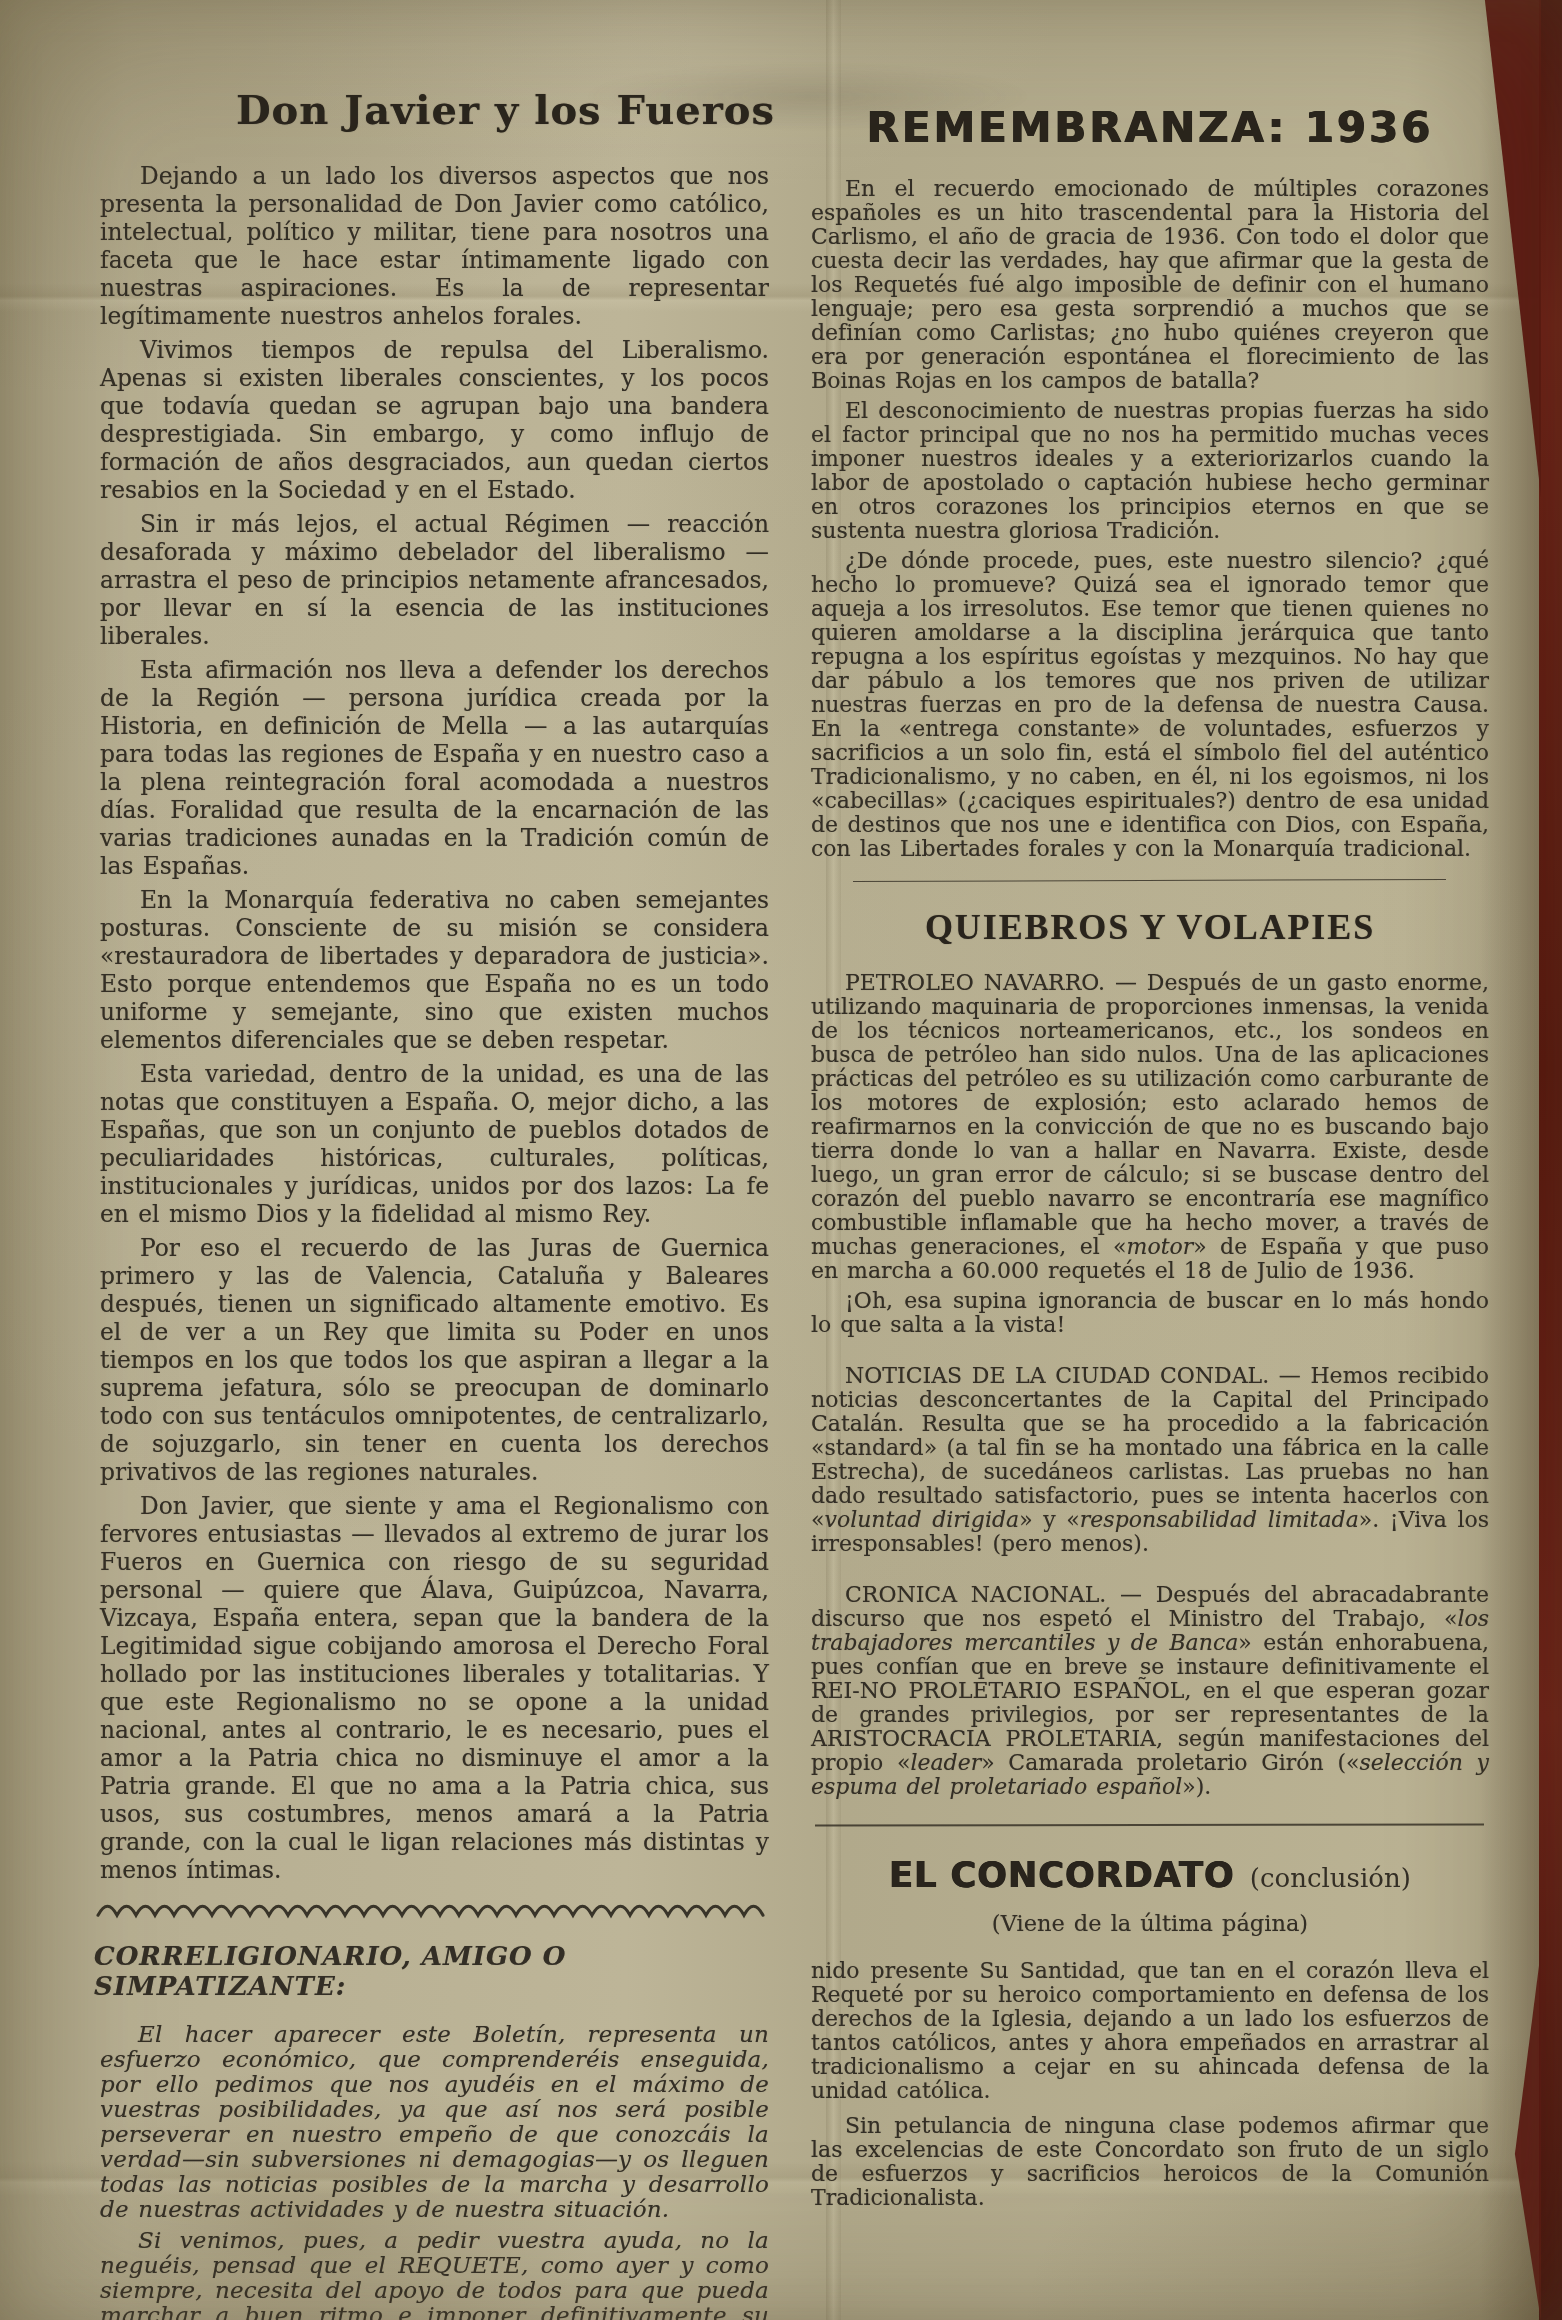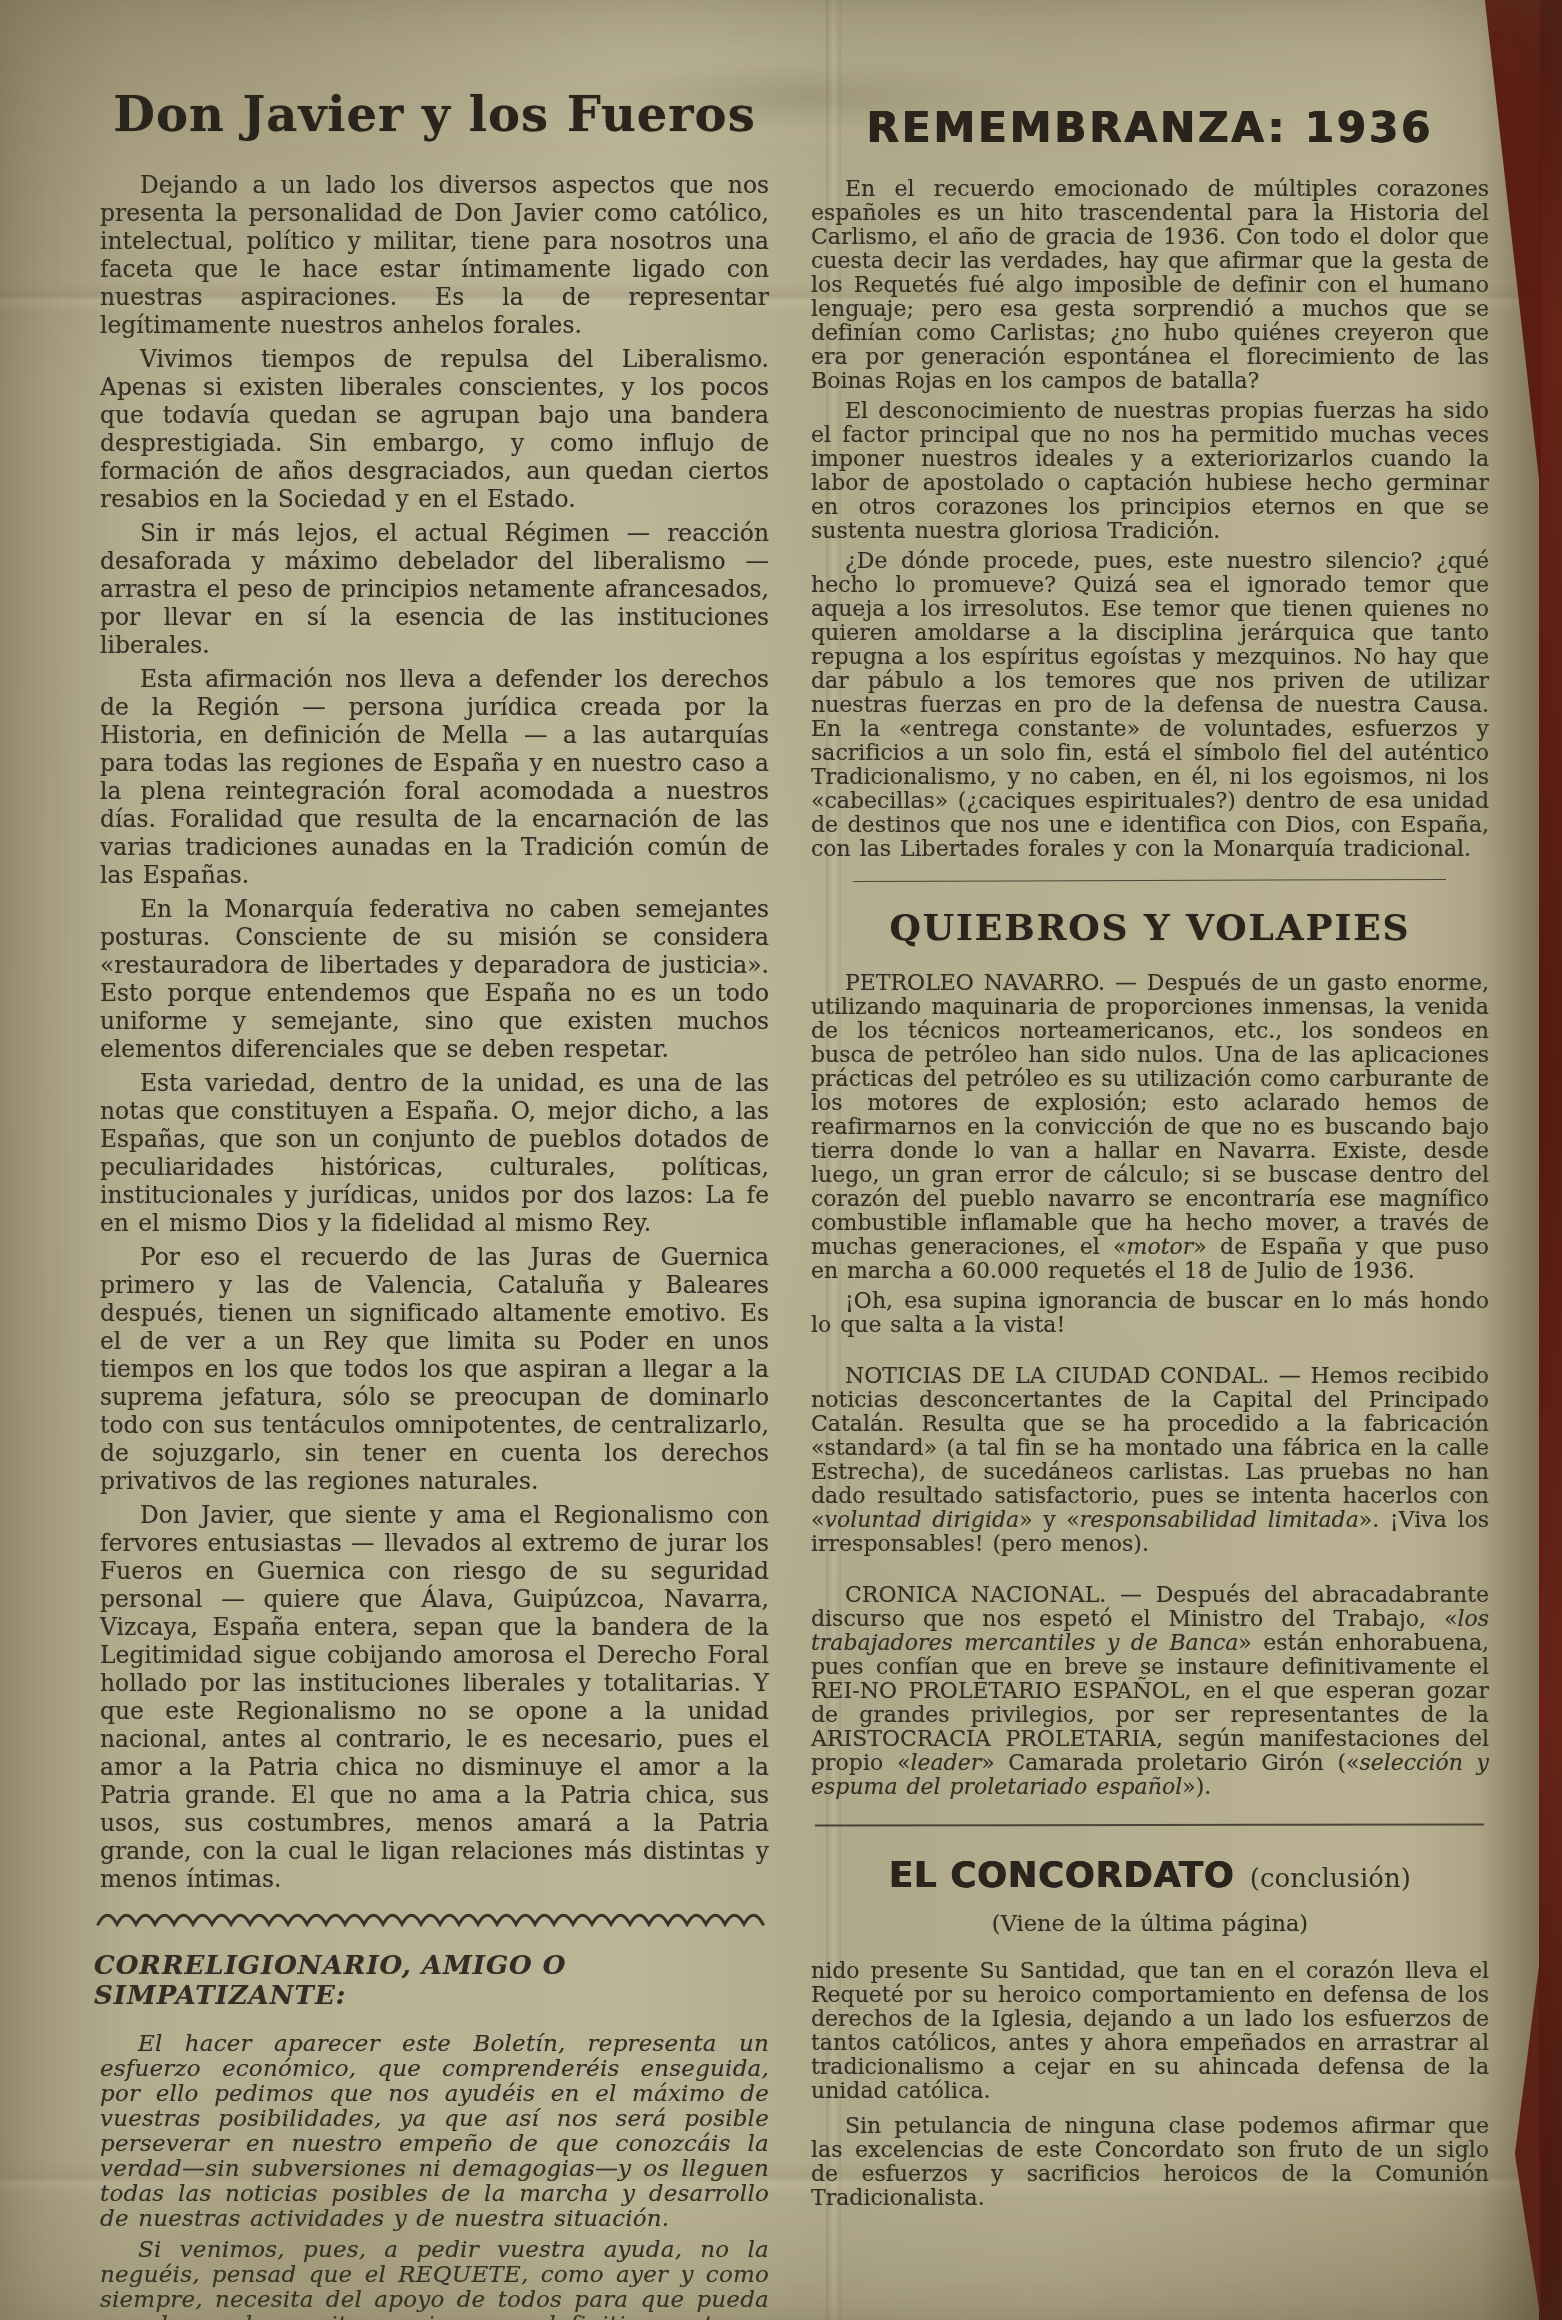--- a/index.html
+++ b/index.html
@@ -50,27 +50,27 @@
 
   #left-article p { font-size:23.4px; line-height:28px; text-indent:40px; }
   #appeal-body p  { font-style:italic; font-size:23px; line-height:25px; text-indent:38px; letter-spacing:0.2px; }
   #remembranza-body p, #quiebros-body body p { }
   #remembranza-body p, #quiebros-body p, #concordato-body p
     { font-size:22px; line-height:24px; text-indent:34px; }
   #quiebros-body p:nth-child(3), #quiebros-body p:nth-child(4) { margin-top:27px; }
   #concordato-body p:first-child { text-indent:0; }
   #concordato-body p:nth-child(2) { margin-top:10.5px; }
 
-  .left-title { font-size:48px; font-weight:bold; text-align:center; letter-spacing:1px;
+  .left-title { font-size:40px; font-weight:bold; text-align:right; letter-spacing:1px;
     margin:0 0 29px 0; color:#29241c; text-shadow:0 0 1px rgba(41,36,28,.5); }
   .fat-title { font-family:"DejaVu Sans","Liberation Sans",sans-serif; font-weight:bold; color:#29241c;
     text-shadow:0.6px 0 0 currentColor, -0.6px 0 0 currentColor; }
   .remembranza-title { font-size:42px; letter-spacing:2.9px; text-align:center; margin:0 0 25px 0; }
   .quiebros-title { font-size:36px; font-weight:bold; text-align:center; letter-spacing:1.9px;
-    margin:25px 0 23px 0; color:#29241c; text-shadow:0 0 1px rgba(41,36,28,.5); }
+    margin:25px 0 23px 0; color:#29241c; text-shadow:0 0 1px rgba(41,36,28,.5);font-family:Liberation Serif, serif; }
   .concordato-head { text-align:center; margin:29px 0 15.3px 0; }
   .concordato-title { font-size:35px; letter-spacing:1px; }
   .concordato-suffix { font-family:"DejaVu Serif","Liberation Serif",serif; font-weight:normal;
     font-size:26px; margin-left:10px; text-shadow:none; color:var(--ink); }
   .concordato-subtitle { text-align:center; font-size:22.5px; margin:0 0 23px 0; text-indent:0 !important; }
 
   .appeal-heading { font-style:italic; font-size:26px; letter-spacing:1px; margin:21px 0 21px 0;
     text-shadow:0 0 0.7px rgba(56,51,42,.45); }
 
   svg.wavy { display:block; margin:17px 0 0 1.9px; overflow:visible; }

